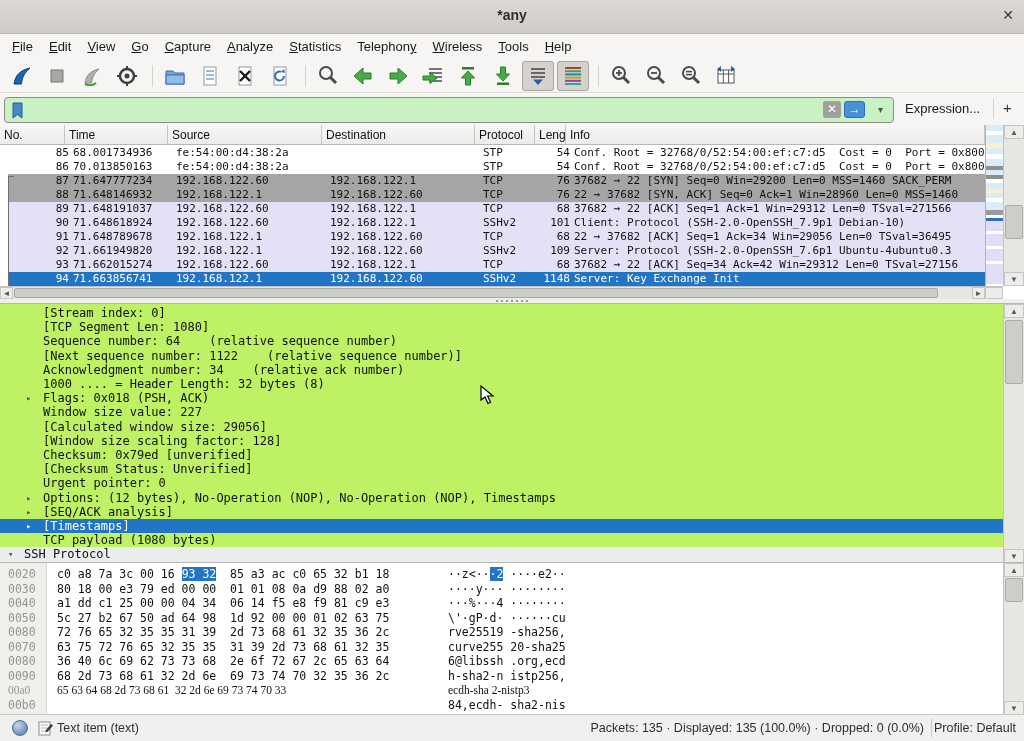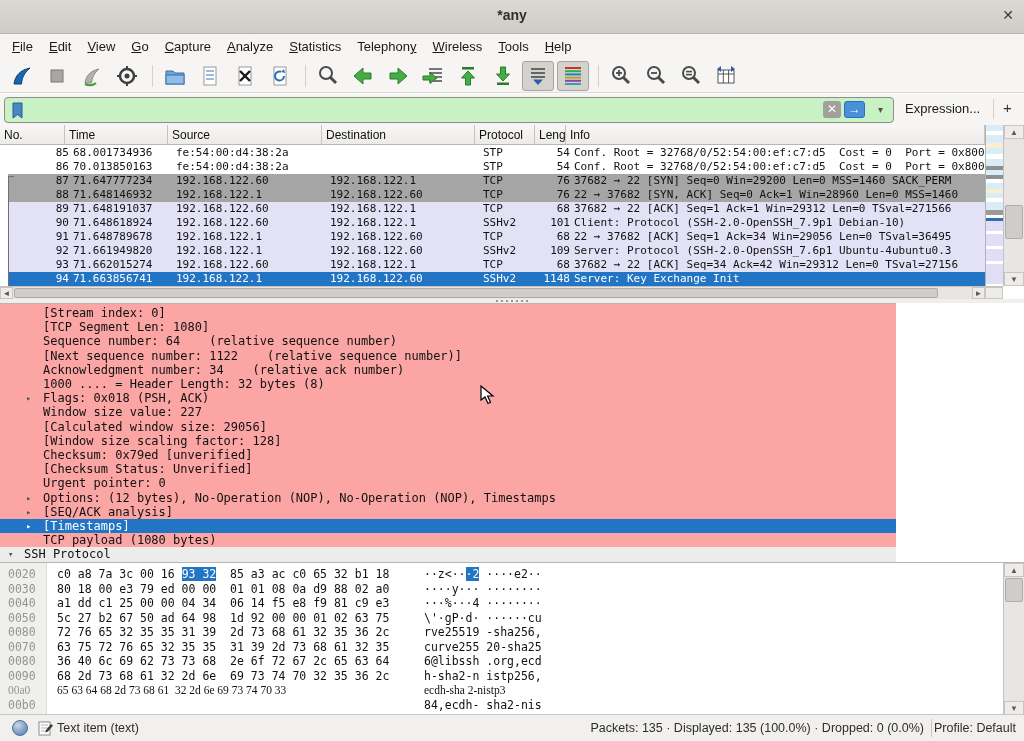--- a/index.html
+++ b/index.html
@@ -59,37 +59,37 @@
   .sbv{position:absolute;width:21px;background:#e8e6e3;border-left:1px solid #c4c2bf;box-sizing:border-box;}
   .sbh{position:absolute;height:13px;background:#e8e6e3;border-top:1px solid #c4c2bf;box-sizing:border-box;}
   .sb-btn{position:absolute;background:#edecea;border:1px solid #c8c6c3;box-sizing:border-box;
     display:flex;align-items:center;justify-content:center;font-size:8px;color:#5a5a5a;}
   .sb-thumb{position:absolute;background:#cfcdc9;border:1px solid #aeaca8;border-radius:2px;box-sizing:border-box;}
   
   .splitter{position:absolute;left:0;width:1024px;background:#f0efed;}
   .grip{position:absolute;left:496px;top:1px;width:32px;height:2px;
     background:repeating-linear-gradient(90deg,#9a9894 0 2px,transparent 2px 5px);}
   
-  #detail{position:absolute;left:0;top:303px;width:896px;height:259px;background:#fca5a5;overflow:hidden;
+  #detail{position:absolute;left:0;top:303px;width:1024px;height:259px;background:#bef264;overflow:hidden;
     border-top:1px solid #b8b6b3;box-sizing:border-box;}
   .dline{position:absolute;left:0;width:1003px;height:14.2px;font-family:"DejaVu Sans Mono","Liberation Mono",monospace;
     font-size:12px;line-height:14.2px;white-space:pre;color:#111;}
   .dline .arrow{position:absolute;top:0;font-size:9px;color:#555;}
   .dline.selected{background:#2175c4;color:#fff;}
   .dline.selected .arrow{color:#fff;}
   .dline.shaded{background:#ececec;}
   
   #hex{position:absolute;left:0;top:562px;width:1024px;height:152px;background:#fff;overflow:hidden;
     border-top:1px solid #b8b6b3;box-sizing:border-box;}
   #hex-offcol{position:absolute;left:0;top:0;width:46px;height:152px;background:#efefec;border-right:1px solid #dddbd8;}
   .hrow{position:absolute;height:14.5px;width:1003px;font-family:"DejaVu Sans Mono","Liberation Mono",monospace;
     font-size:11.5px;line-height:14.5px;white-space:pre;}
   .hoff{position:absolute;left:8px;color:#949494;}
   .hbytes{position:absolute;left:57px;color:#111;}
-  .hascii{position:absolute;left:424px;color:#111;}
+  .hascii{position:absolute;left:448px;color:#111;}
   .hsel{background:#2175c4;color:#fff;}
   
   #statusbar{position:absolute;left:0;top:714px;width:1024px;height:27px;background:#f1f0ee;
     border-top:1px solid #c9c7c4;box-sizing:border-box;font-size:12.5px;color:#2e2e2e;}
   #expert-dot{position:absolute;left:12px;top:5px;width:16px;height:16px;border-radius:50%;
     background:radial-gradient(circle at 35% 30%,#c9d8ea,#6f93bd 70%);border:1px solid #4a6f99;box-sizing:border-box;}
   #comment-ic{position:absolute;left:38px;top:5px;}
   #status-left-text{position:absolute;left:57px;top:6px;}
   #status-packets{position:absolute;right:100px;top:6px;}
   #status-sep{position:absolute;right:92px;top:4px;width:1px;height:18px;background:#c9c7c4;}

